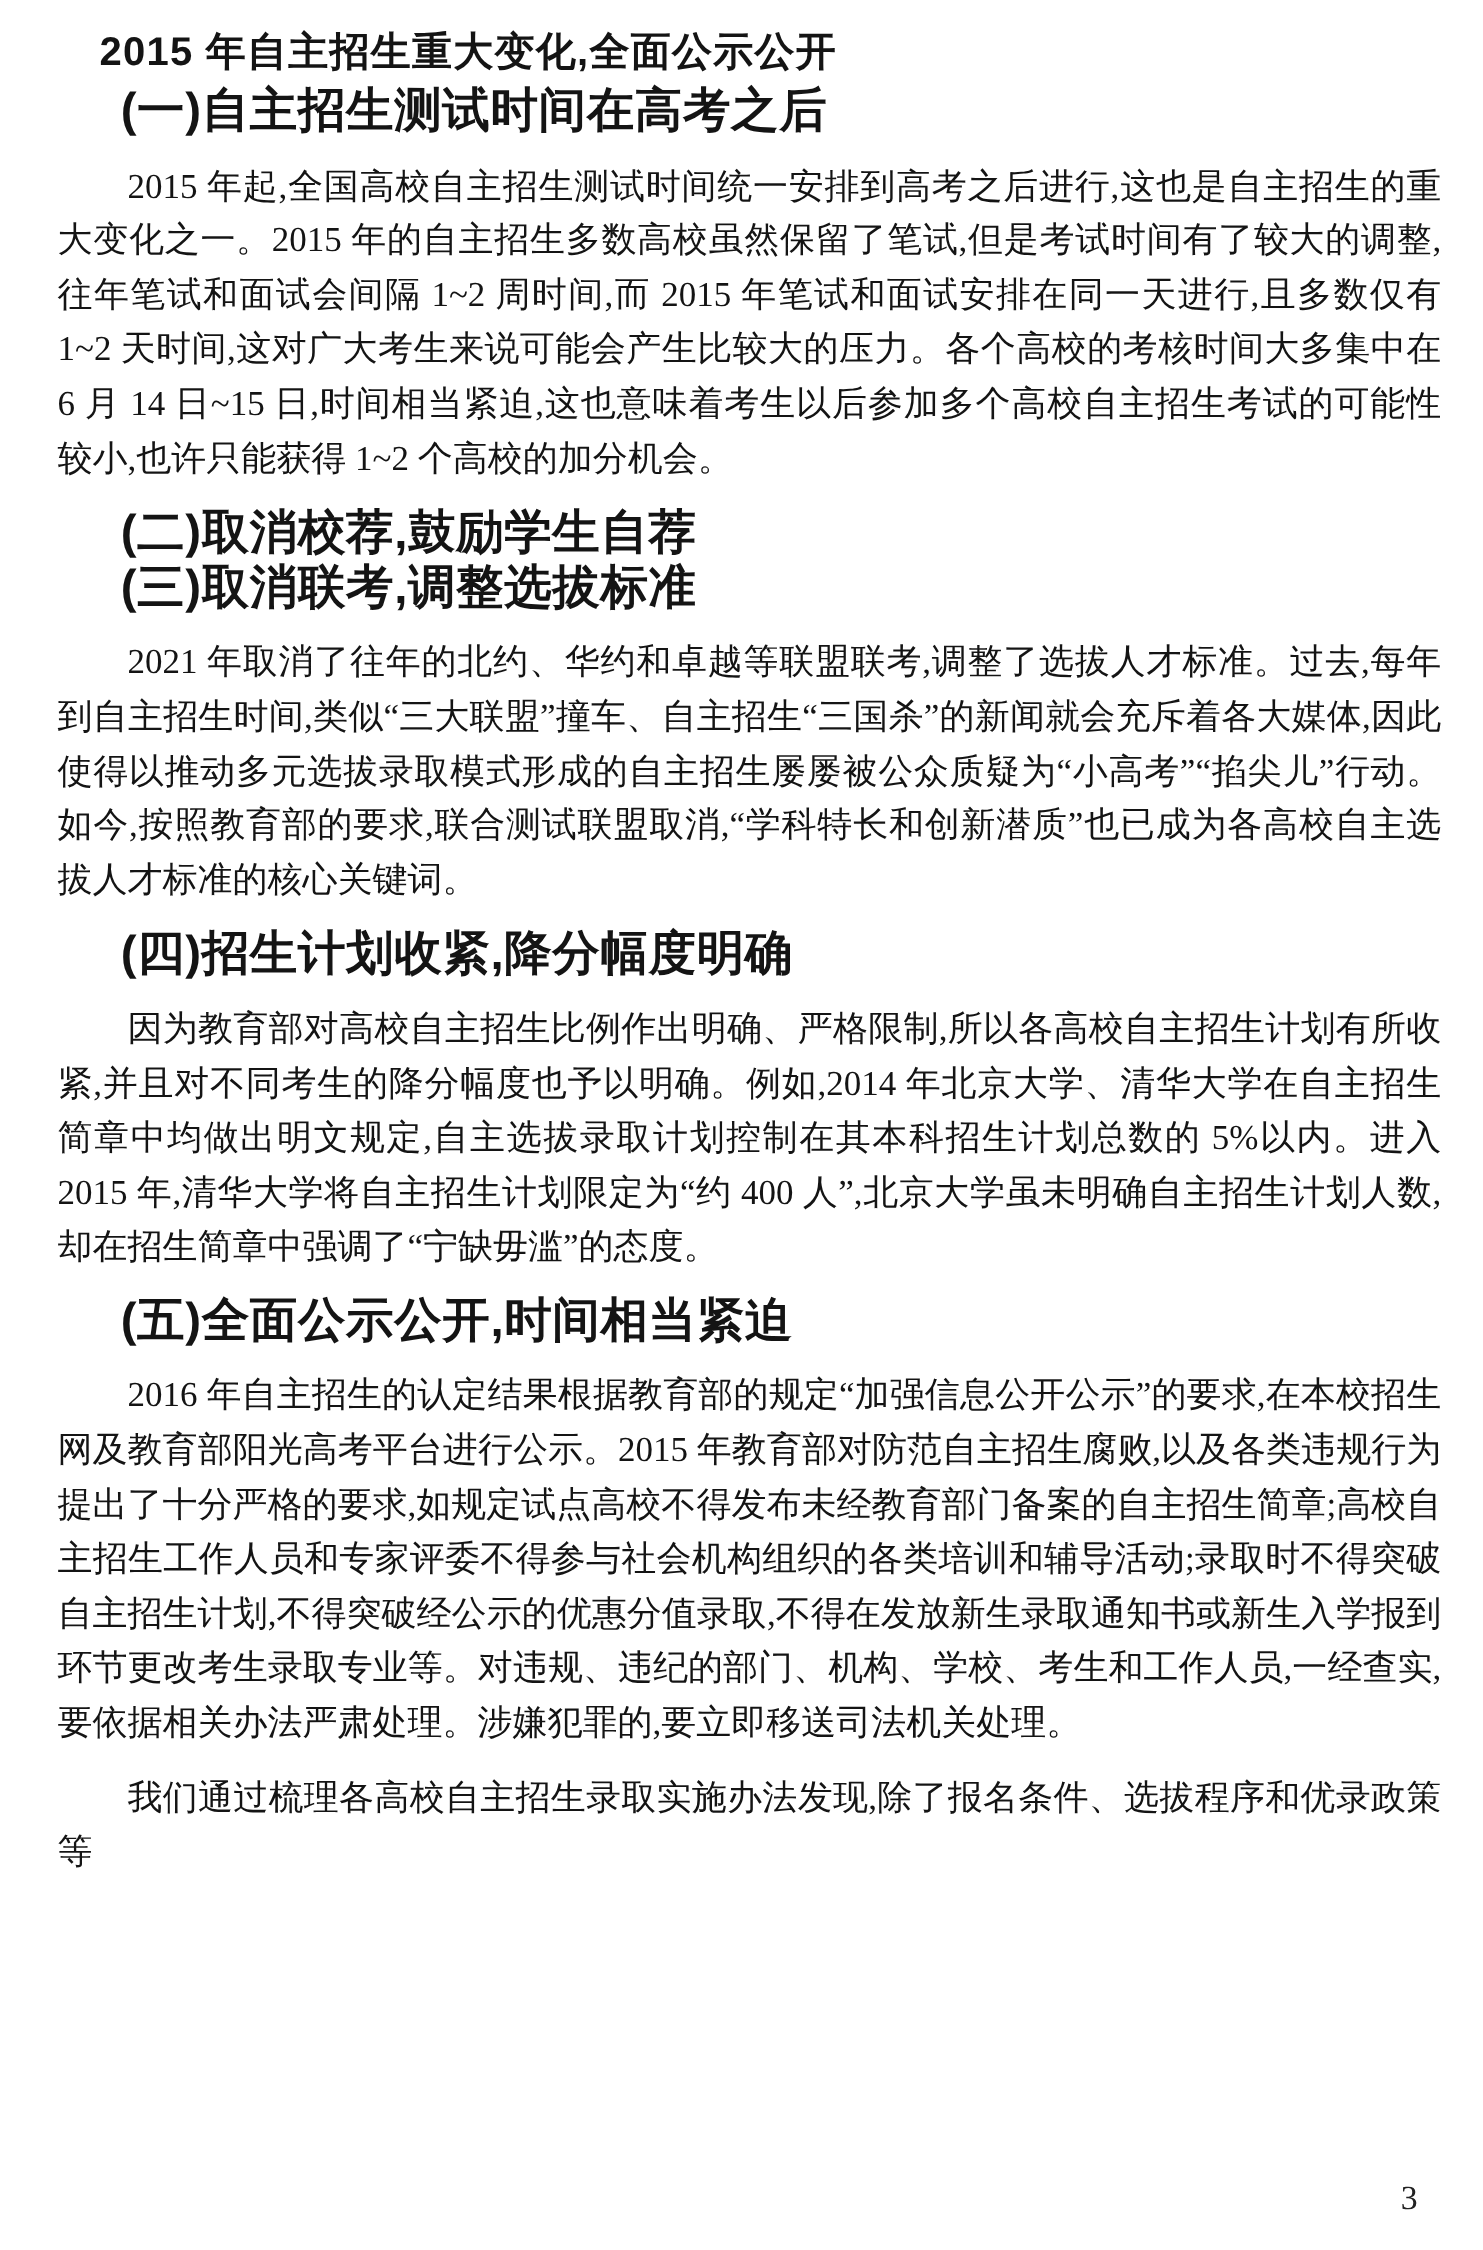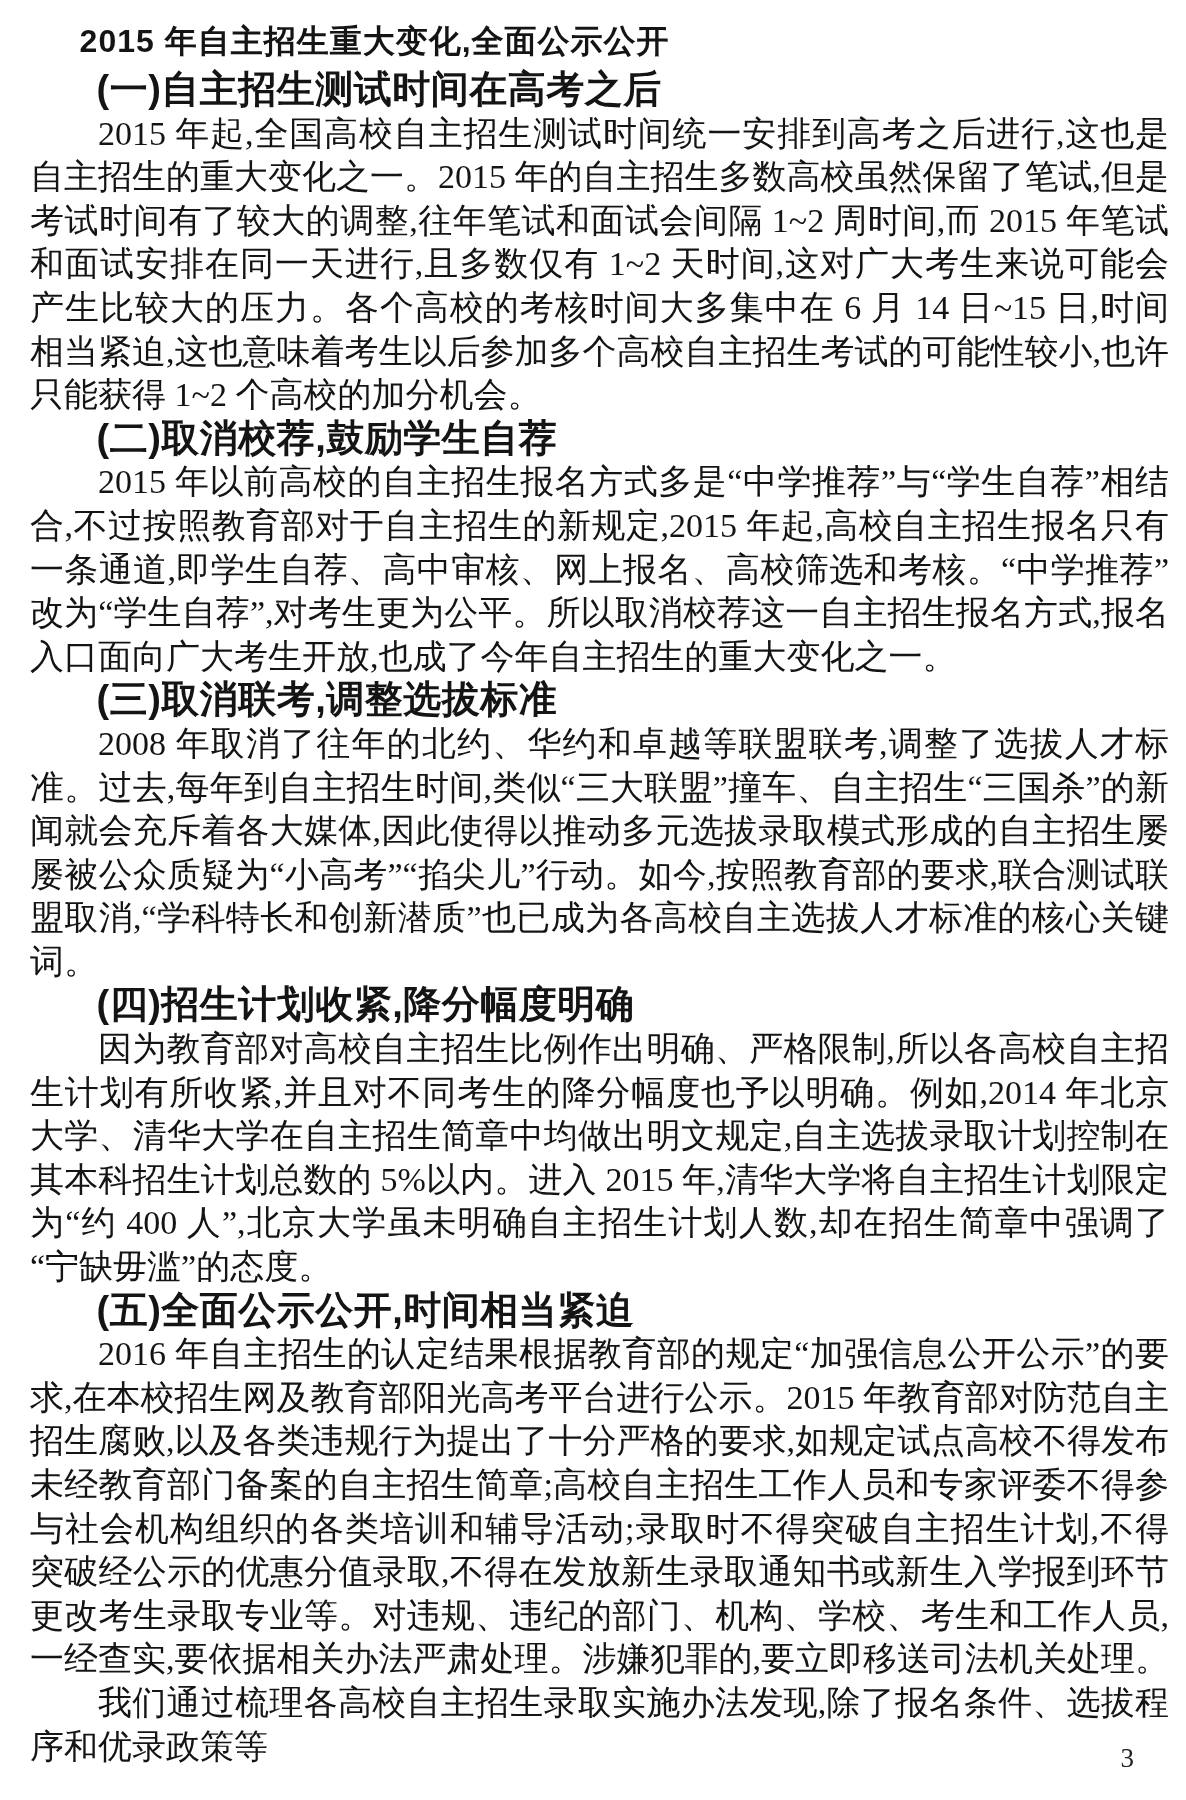--- a/index.html
+++ b/index.html
@@ -36,23 +36,23 @@
     font-family: "Liberation Sans", "DejaVu Sans", sans-serif;
     font-weight: bold;
     font-size: 38px;
     line-height: 43.6px;
     margin: 0;
     text-indent: 1.75em;
     letter-spacing: 0.5px;
     white-space: nowrap;
   }
   .para {
-    font-size: 34px;
+    font-size: 28px;
     line-height: 43.6px;
-    margin: 0;
+    margin: 16px;
     text-indent: 2em;
     text-align: justify;
     text-justify: inter-ideograph;
   }
   .page-number {
     position: absolute;
     top: 1742px;
     right: 52px;
     font-size: 27px;
     line-height: 32px;
@@ -62,23 +62,22 @@
 </head>
 <body>
 
 <div class="page">
   <h1 class="doc-title">2015 年自主招生重大变化,全面公示公开</h1>
 
   <div id="doc-body">
       <h2 class="sec-heading">(一)自主招生测试时间在高考之后</h2>
       <p class="para">2015 年起,全国高校自主招生测试时间统一安排到高考之后进行,这也是自主招生的重大变化之一。2015 年的自主招生多数高校虽然保留了笔试,但是考试时间有了较大的调整,往年笔试和面试会间隔 1~2 周时间,而 2015 年笔试和面试安排在同一天进行,且多数仅有 1~2 天时间,这对广大考生来说可能会产生比较大的压力。各个高校的考核时间大多集中在 6 月 14 日~15 日,时间相当紧迫,这也意味着考生以后参加多个高校自主招生考试的可能性较小,也许只能获得 1~2 个高校的加分机会。</p>
       <h2 class="sec-heading">(二)取消校荐,鼓励学生自荐</h2>
-      <p class="para">2015 年以前高校的自主招生报名方式多是“中学推荐”与“学生自荐”相结合,不过按照教育部对于自主招生的新规定,2015 年起,高校自主招生报名只有一条通道,即学生自荐、高中审核、网上报名、高校筛选和考核。“中学推荐”改为“学生自荐”,对考生更为公平。所以取消校荐这一自主招生报名方式,报名入口面向广大考生开放,也成了今年自主招生的重大变化之一。</p>
       <h2 class="sec-heading">(三)取消联考,调整选拔标准</h2>
-      <p class="para">2008 年取消了往年的北约、华约和卓越等联盟联考,调整了选拔人才标准。过去,每年到自主招生时间,类似“三大联盟”撞车、自主招生“三国杀”的新闻就会充斥着各大媒体,因此使得以推动多元选拔录取模式形成的自主招生屡屡被公众质疑为“小高考”“掐尖儿”行动。如今,按照教育部的要求,联合测试联盟取消,“学科特长和创新潜质”也已成为各高校自主选拔人才标准的核心关键词。</p>
+      <p class="para">2021 年取消了往年的北约、华约和卓越等联盟联考,调整了选拔人才标准。过去,每年到自主招生时间,类似“三大联盟”撞车、自主招生“三国杀”的新闻就会充斥着各大媒体,因此使得以推动多元选拔录取模式形成的自主招生屡屡被公众质疑为“小高考”“掐尖儿”行动。如今,按照教育部的要求,联合测试联盟取消,“学科特长和创新潜质”也已成为各高校自主选拔人才标准的核心关键词。</p>
       <h2 class="sec-heading">(四)招生计划收紧,降分幅度明确</h2>
       <p class="para">因为教育部对高校自主招生比例作出明确、严格限制,所以各高校自主招生计划有所收紧,并且对不同考生的降分幅度也予以明确。例如,2014 年北京大学、清华大学在自主招生简章中均做出明文规定,自主选拔录取计划控制在其本科招生计划总数的 5%以内。进入 2015 年,清华大学将自主招生计划限定为“约 400 人”,北京大学虽未明确自主招生计划人数,却在招生简章中强调了“宁缺毋滥”的态度。</p>
       <h2 class="sec-heading">(五)全面公示公开,时间相当紧迫</h2>
       <p class="para">2016 年自主招生的认定结果根据教育部的规定“加强信息公开公示”的要求,在本校招生网及教育部阳光高考平台进行公示。2015 年教育部对防范自主招生腐败,以及各类违规行为提出了十分严格的要求,如规定试点高校不得发布未经教育部门备案的自主招生简章;高校自主招生工作人员和专家评委不得参与社会机构组织的各类培训和辅导活动;录取时不得突破自主招生计划,不得突破经公示的优惠分值录取,不得在发放新生录取通知书或新生入学报到环节更改考生录取专业等。对违规、违纪的部门、机构、学校、考生和工作人员,一经查实,要依据相关办法严肃处理。涉嫌犯罪的,要立即移送司法机关处理。</p>
     </div>
 
   <p class="para">我们通过梳理各高校自主招生录取实施办法发现,除了报名条件、选拔程序和优录政策等</p>
 
   <div class="page-number">3</div>
 </div>

